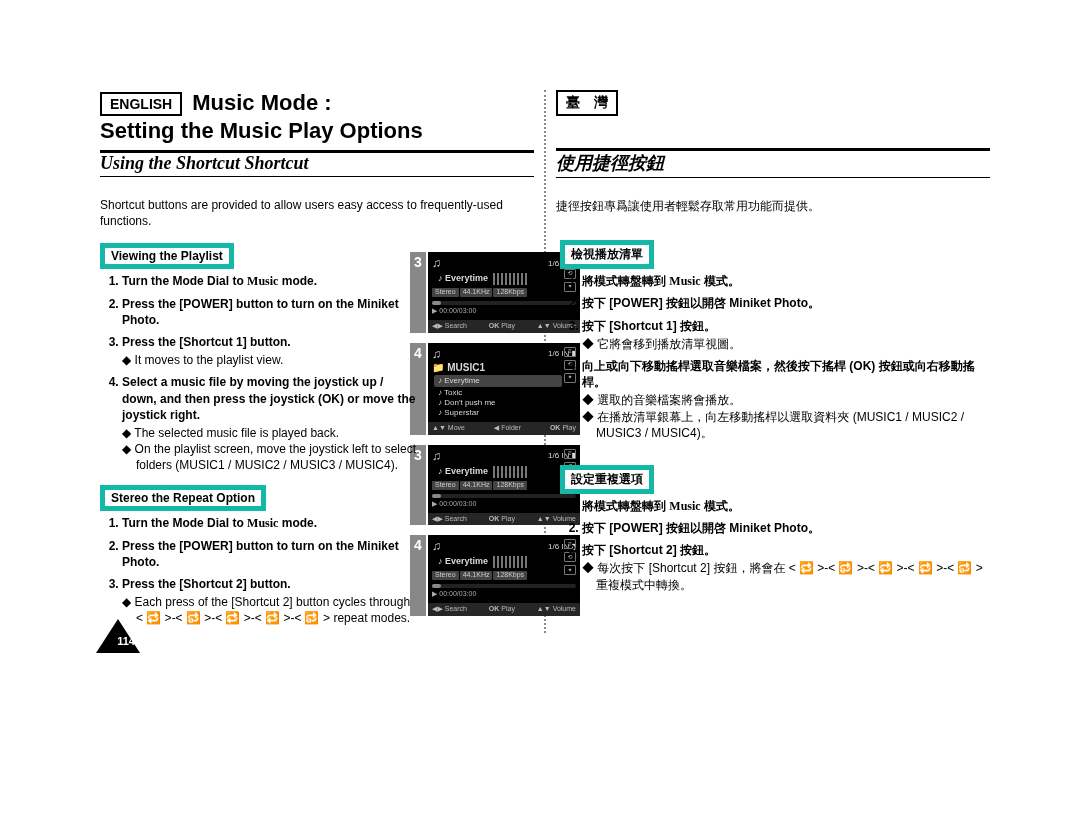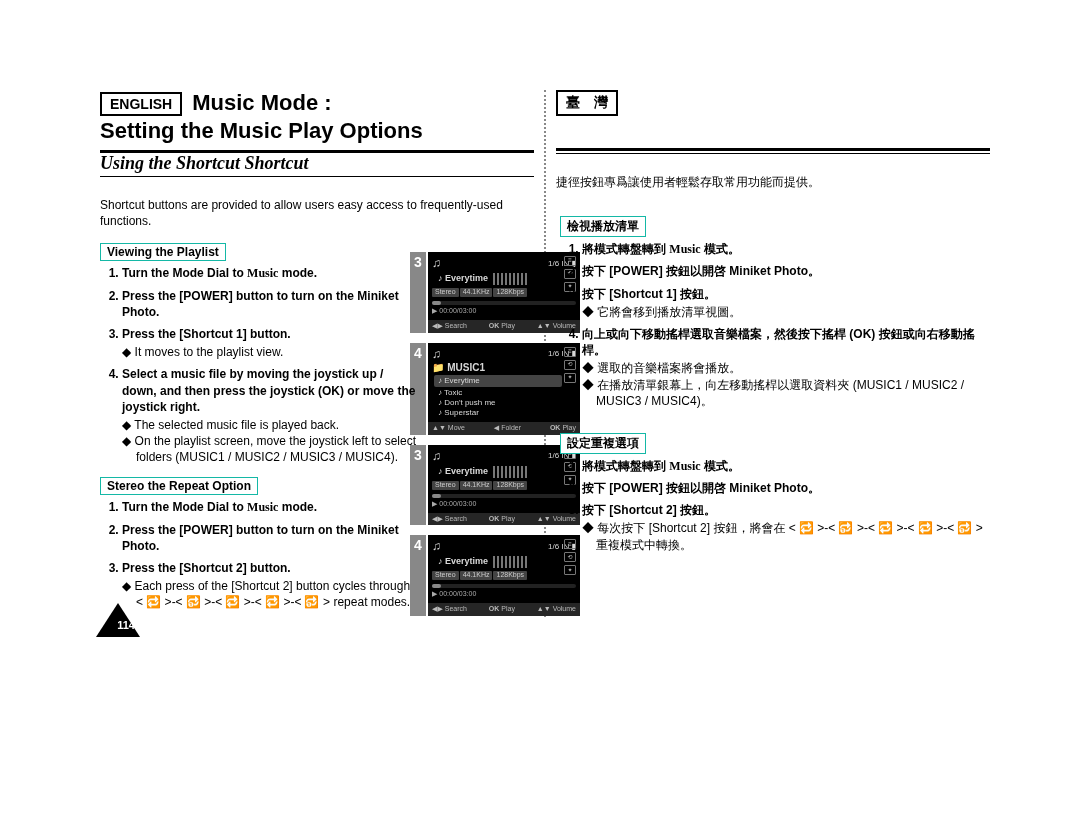--- a/index.html
+++ b/index.html
@@ -11,21 +11,21 @@
   .col-right { padding-left: 10px; }
   .divider { width: 2px; border-left: 2px dotted #888; margin: 0 0; }
   .langbox { display: inline-block; border: 2px solid #000; padding: 2px 8px; font-weight: bold; font-size: 14px; }
   .title-line1 { font-size: 22px; font-weight: bold; display: flex; align-items: flex-end; gap: 10px; }
   .title-line2 { font-size: 22px; font-weight: bold; margin-top: 2px; }
   .hr-thick { border: 0; border-top: 3px solid #000; margin: 6px 0 0 0; }
   .hr-thin { border: 0; border-top: 1px solid #000; margin: 2px 0 8px 0; }
   .subhead { font-style: italic; font-weight: bold; font-size: 18px; font-family: "Times New Roman", serif; }
   .subhead-cn { font-style: italic; font-weight: bold; font-size: 18px; }
   .intro { padding: 0 0 0 0; margin-bottom: 8px; line-height: 1.35; margin-top: 20px; }
-  .section-label { font-weight: bold; border: 1px solid #14b8a6; display: inline-block; padding: 1px 6px; margin: 6px 0 4px 0; background: #fff; }
+  .section-label { font-weight: bold; border: 5px solid #14b8a6; display: inline-block; padding: 1px 6px; margin: 6px 0 4px 0; background: #fff; }
   ol.steps { list-style: decimal; padding-left: 22px; }
   ol.steps > li { margin-bottom: 6px; font-weight: bold; line-height: 1.35; }
   ul.sub { list-style: none; padding-left: 0; margin-top: 2px; }
   ul.sub li { font-weight: normal; text-indent: -14px; padding-left: 14px; line-height: 1.35; }
   ul.sub li::before { content: "◆ "; }
   .italic { font-family: "Times New Roman", serif; }
   .right-header { display: flex; justify-content: space-between; align-items: flex-start; }
   .pagenum-wrap { position: absolute; bottom: -20px; left: -4px; }
   .pagenum-tri { width: 0; height: 0; border-left: 22px solid transparent; border-right: 22px solid transparent; border-bottom: 34px solid #000; position: relative; }
   .pagenum-tri span { position: absolute; top: 16px; left: -14px; width: 44px; text-align: center; color: #fff; font-weight: bold; font-size: 11px; }
@@ -222,20 +222,21 @@
     </div>
 
     <div class="divider"></div>
 
     <div class="col col-right">
       <div class="right-header">
         <span class="langbox">臺　灣</span>
       </div>
       <div style="height:26px"></div>
       <hr class="hr-thick">
+      <div class="subhead-cn">使用捷徑按鈕</div>
       <hr class="hr-thin">
       <div class="intro">捷徑按鈕專爲讓使用者輕鬆存取常用功能而提供。</div>
 
       <div class="body-right-text">
         <div class="section-label">檢視播放清單</div>
         <ol class="steps steps-cn">
           <li><span>將模式轉盤轉到 </span><span class="italic">Music</span><span> 模式。</span></li>
           <li>按下 [POWER] 按鈕以開啓 Miniket Photo。</li>
           <li><span>按下 [Shortcut 1] 按鈕。</span>
             <ul class="sub">

